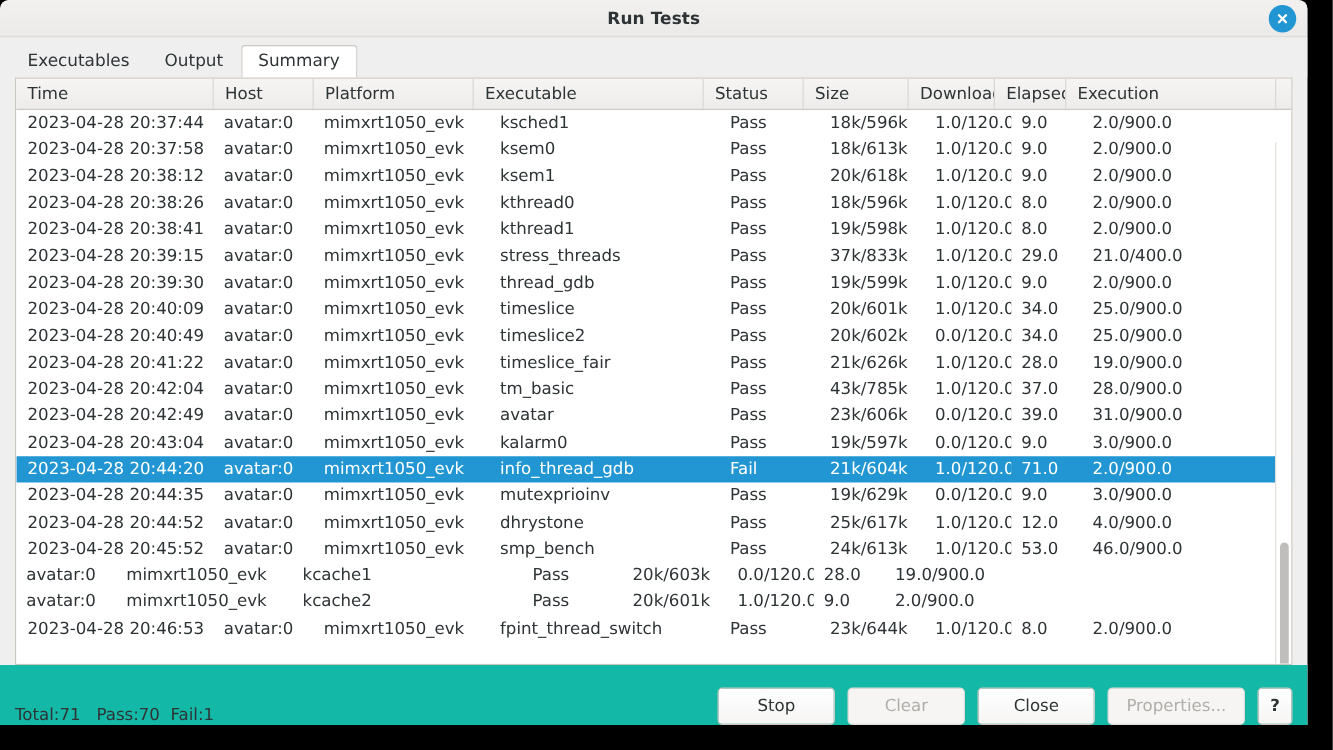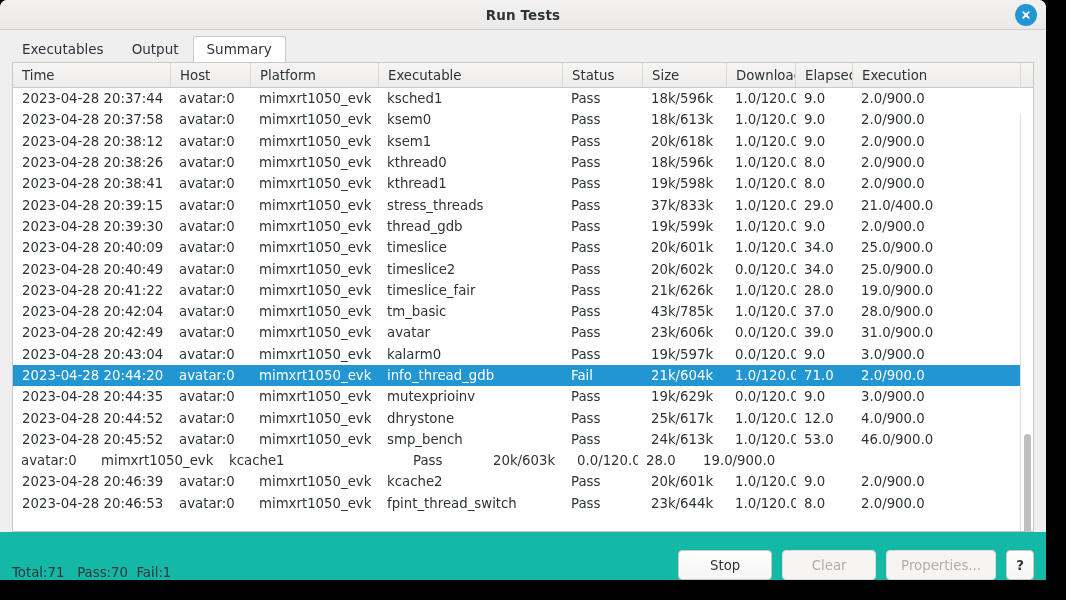--- a/index.html
+++ b/index.html
@@ -131,21 +131,21 @@
     display: flex;
     align-items: center;
     height: 100%;
   }
   .row.selected .c { color: #ffffff; }
 
   
   .col-time     { width: 158px; padding-left: 9px; }
   .col-host     { width: 80px;  padding-left: 8px; }
   .col-platform { width: 128px; padding-left: 8px; }
-  .col-exec     { width: 184px; padding-left: 8px; }
+  .col-exec     { width: 184px; padding-left: 8px; margin-left: 13px; }
   .col-status   { width: 80px;  padding-left: 8px; }
   .col-size     { width: 84px;  padding-left: 8px; }
   .col-download { width: 69px;  padding-left: 8px; }
   .col-elapsed  { width: 57px;  padding-left: 8px; }
   .col-exectime { width: 140px; padding-left: 8px; }
 
   
   .h-time     { width: 158px; }
   .h-host     { width: 80px; }
   .h-platform { width: 128px; }
@@ -465,21 +465,20 @@
             <div class="c col-host">avatar:0</div>
             <div class="c col-platform">mimxrt1050_evk</div>
             <div class="c col-exec">kcache1</div>
             <div class="c col-status">Pass</div>
             <div class="c col-size">20k/603k</div>
             <div class="c col-download">0.0/120.0</div>
             <div class="c col-elapsed">28.0</div>
             <div class="c col-exectime">19.0/900.0</div>
           </div>
           <div class="row">
-            <div class="c col-time">2023-04-28 20:46:39</div>
             <div class="c col-host">avatar:0</div>
             <div class="c col-platform">mimxrt1050_evk</div>
             <div class="c col-exec">kcache2</div>
             <div class="c col-status">Pass</div>
             <div class="c col-size">20k/601k</div>
             <div class="c col-download">1.0/120.0</div>
             <div class="c col-elapsed">9.0</div>
             <div class="c col-exectime">2.0/900.0</div>
           </div>
           <div class="row">
@@ -498,18 +497,19 @@
         <div id="vthumb" style="top: 320px; height: 120px;"></div>
       </div>
     </div>
   </div>
 
   <div id="bottombar">
     <span id="status-text">Total:71   Pass:70  Fail:1</span>
     <div id="btn-area">
       <button class="btn">Stop</button>
       <button class="btn disabled" disabled="">Clear</button>
+      <button class="btn">Close</button>
       <button class="btn disabled" disabled="">Properties...</button>
       <button class="btn help">?</button>
     </div>
   </div>
 
 </div>
 
 </body></html>

